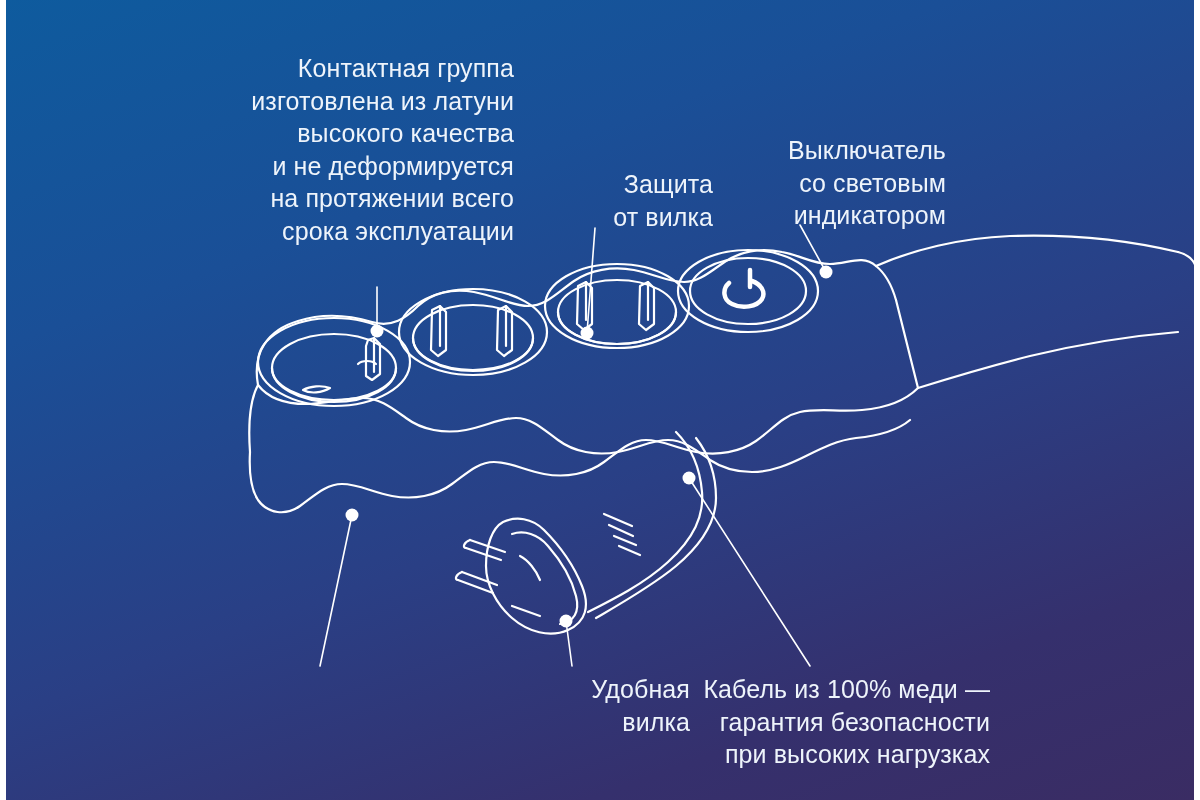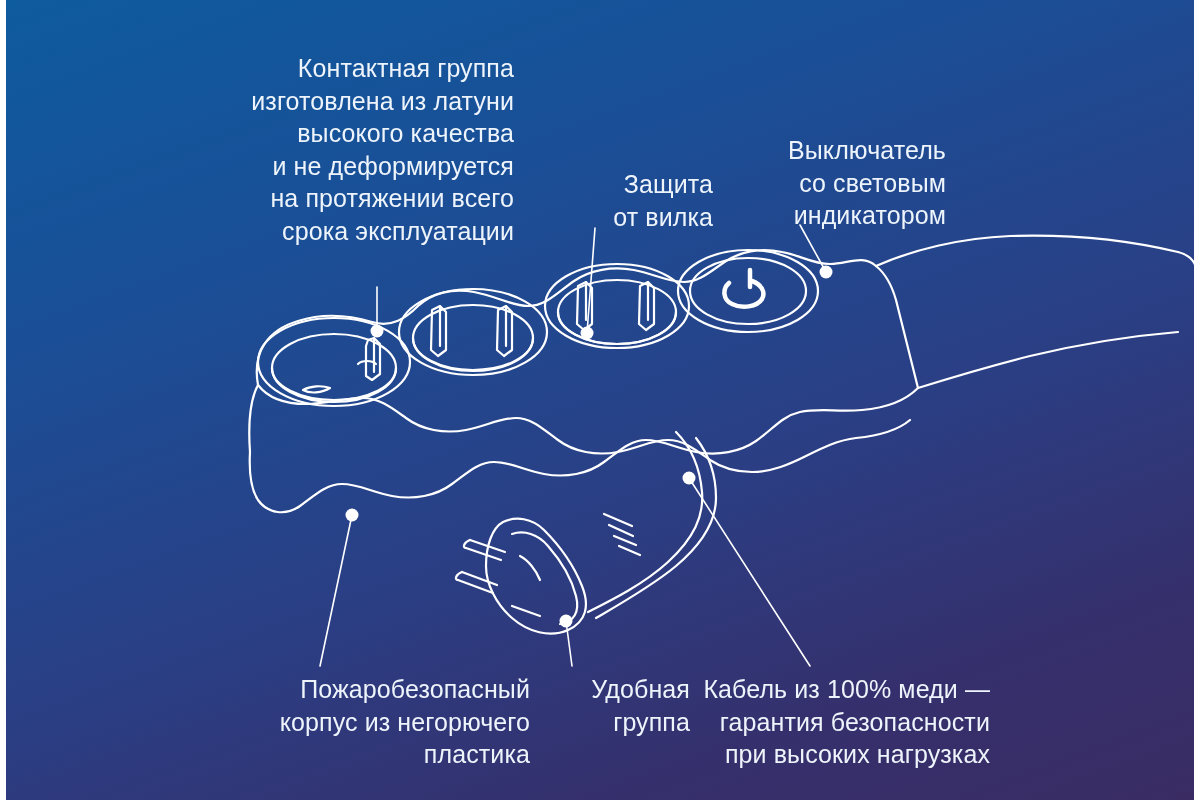--- a/index.html
+++ b/index.html
@@ -232,26 +232,23 @@
 на протяжении всего
 срока эксплуатации</div>
 
   <div class="label right-align" id="lbl-child">Защита
 от вилка</div>
 
   <div class="label left-align" id="lbl-switch">Выключатель
 со световым
 индикатором</div>
 
-  <div class="label left-align" id="lbl-body">Пожаробезопасный
-корпус из негорючего
-пластика</div>
 
   <div class="label left-align" id="lbl-plug">Удобная
-группа</div>
+вилка</div>
 
   <div class="label left-align" id="lbl-cable">Кабель из 100% меди —
 гарантия безопасности
 при высоких нагрузках</div>
 
   <div class="page-margin left"></div>
   <div class="page-margin right"></div>
 </div>
 
 </body></html>

